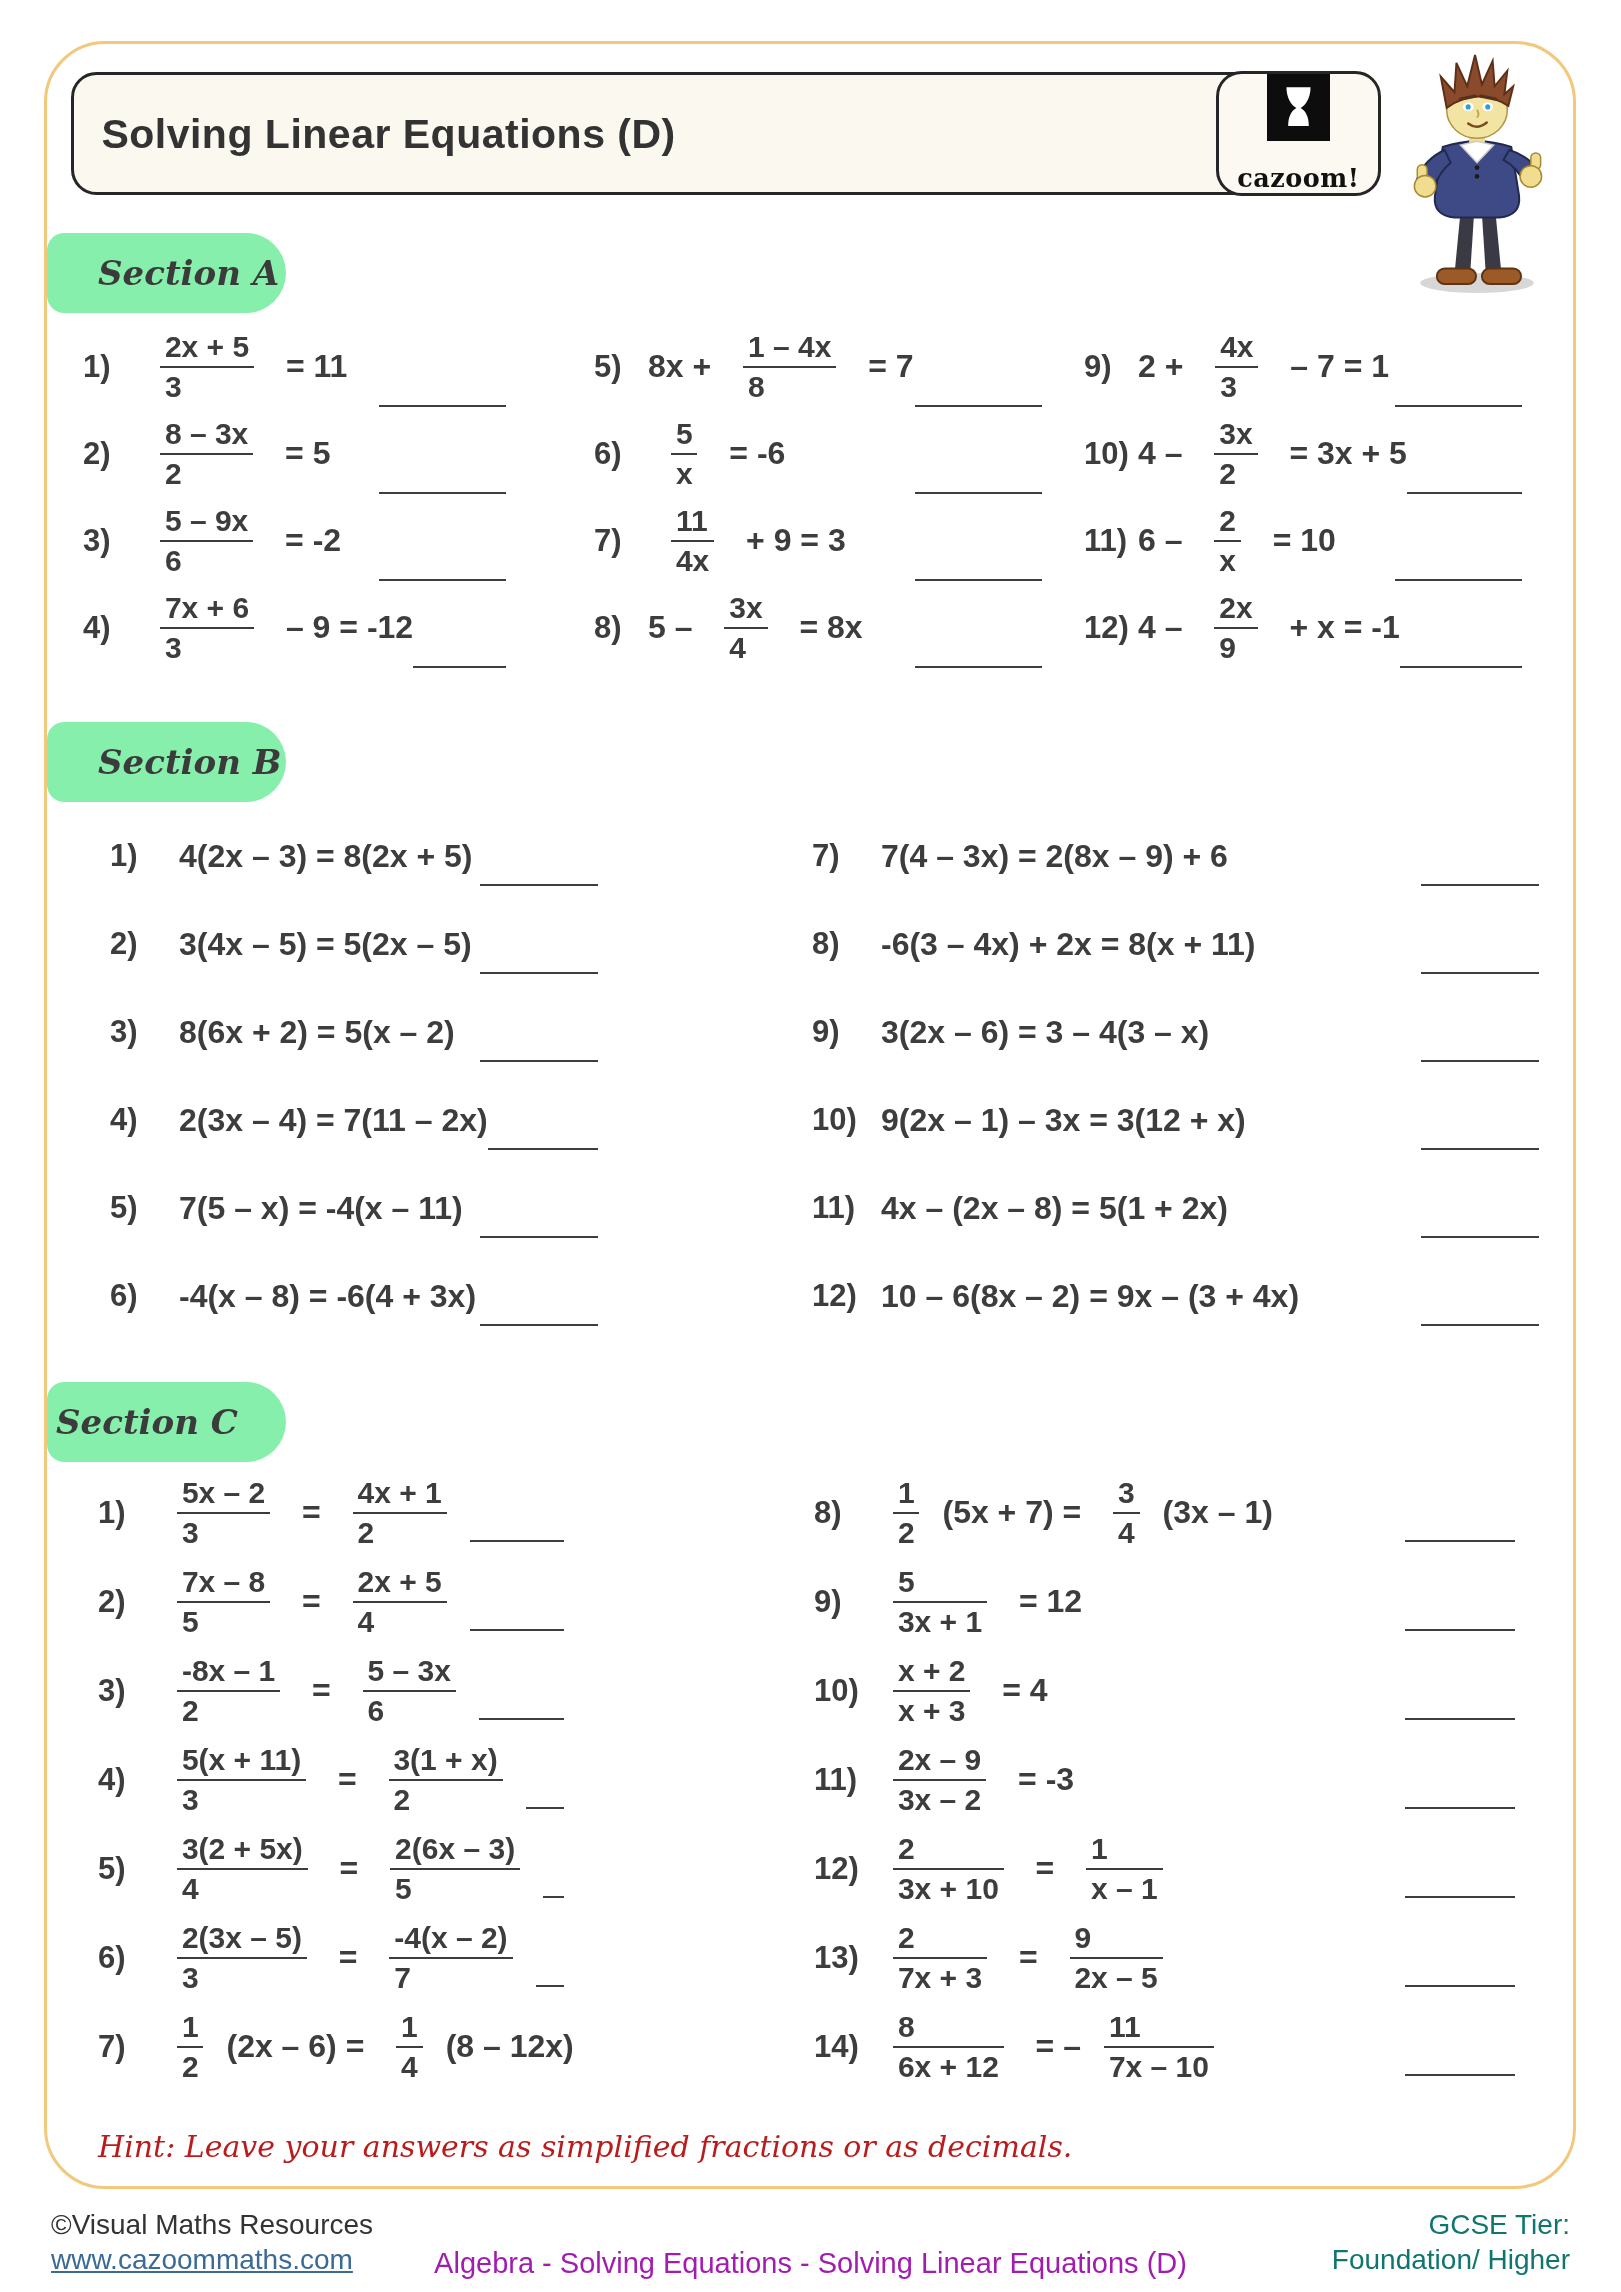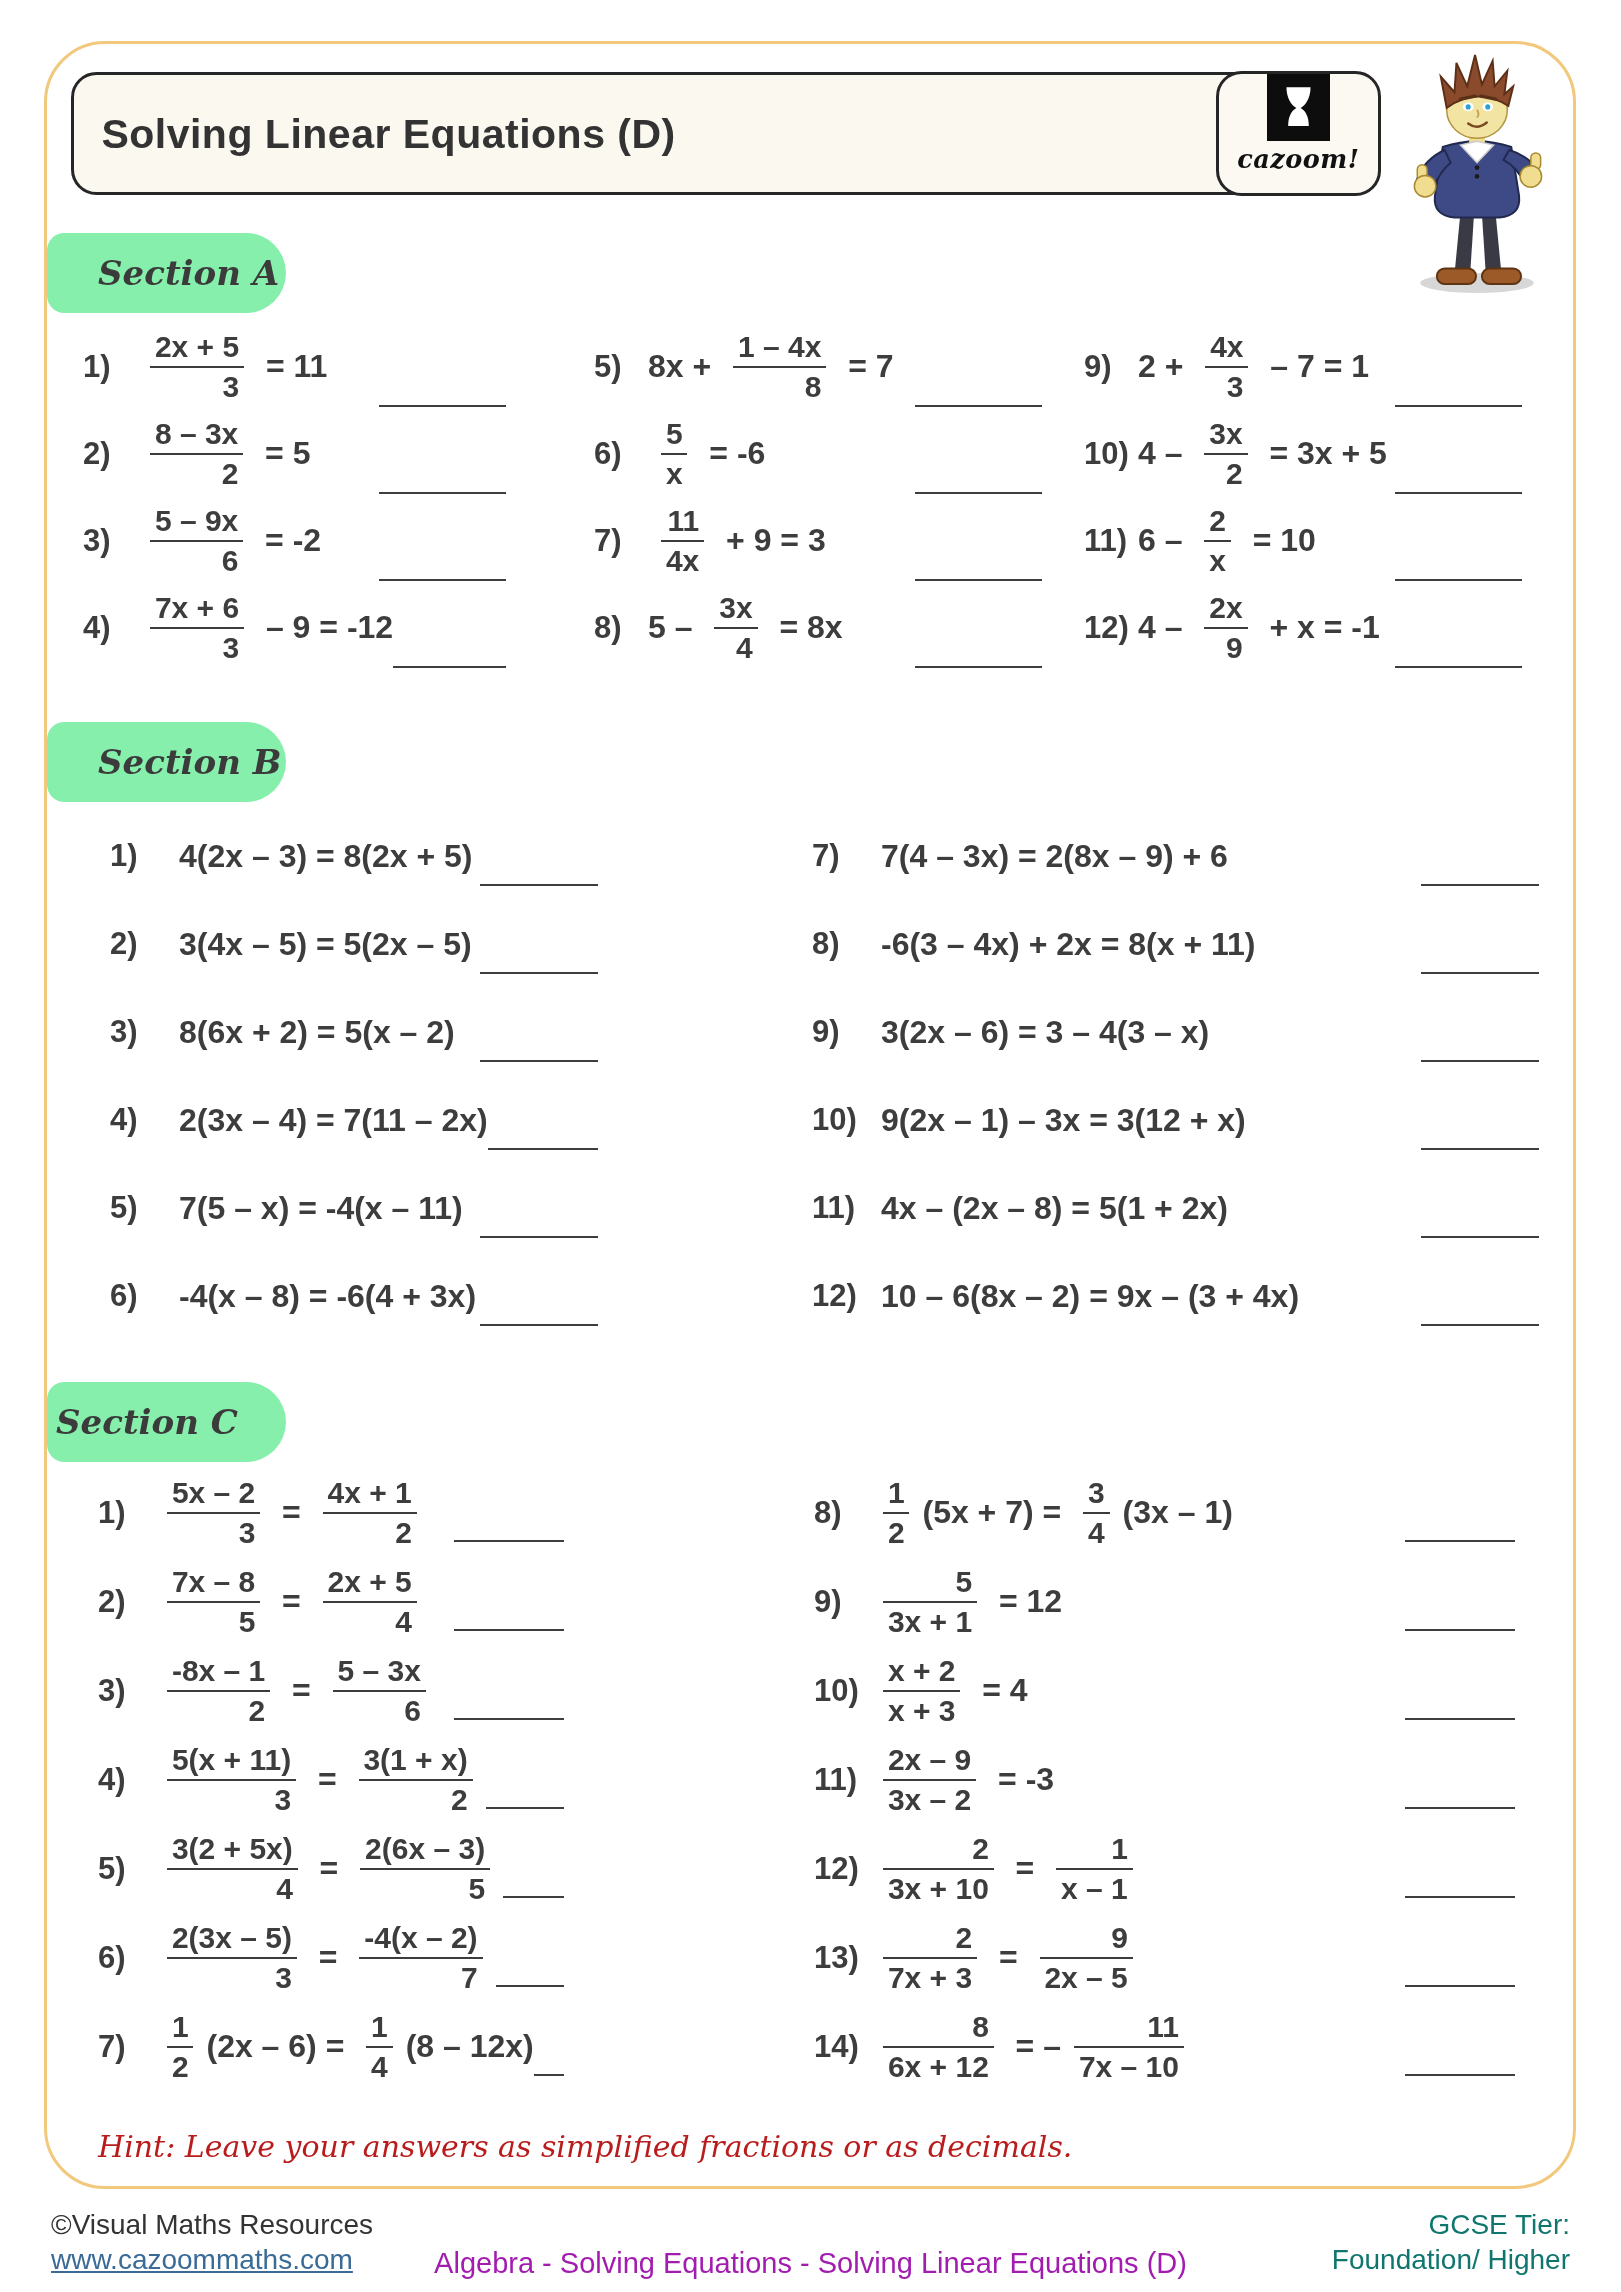--- a/index.html
+++ b/index.html
@@ -7,41 +7,41 @@
         font-family:"Liberation Sans",sans-serif;color:#3a3a3a;overflow:hidden;}
   .border-frame{position:absolute;left:44px;top:41px;width:1532px;height:2148px;
         border:3.9px solid #F1C87C;border-radius:61px;box-sizing:border-box;}
   
   .title-box{position:absolute;left:71px;top:72px;width:1309px;height:123px;
         background:#FAF8EF;border:3.9px solid #262626;border-radius:25.5px;box-sizing:border-box;}
   .title-box h1{position:absolute;left:27.4px;top:50%;transform:translateY(-50%);margin:0;
         font-size:41px;font-weight:bold;color:#333;letter-spacing:0.5px;text-align:right;}
   .logo-box{position:absolute;right:-3.9px;top:-3.9px;height:calc(100% + 7.8px);width:165px;
         border:3.9px solid #262626;border-radius:25.5px;background:#FBF9F2;box-sizing:border-box;
-        display:flex;flex-direction:column;align-items:center;justify-content:flex-start;gap:2.9px;font-style:italic;}
+        display:flex;flex-direction:column;align-items:center;justify-content:space-between;gap:2.9px;}
   .logo-sq{width:63px;height:67px;background:#0d0d0d;display:flex;align-items:center;justify-content:center;}
   .logo-text{font-family:"DejaVu Serif",serif;font-weight:bold;font-size:25.5px;color:#111;letter-spacing:0.5px;}
   .mascot{position:absolute;left:1384px;top:49px;z-index:5;}
   
   .section-header{position:absolute;left:47px;width:239px;height:80px;background:#86efac;
         border-radius:19.6px 45px 45px 19.6px;display:flex;align-items:center;box-sizing:border-box;padding-left:51px;
         font-family:"DejaVu Serif",serif;font-style:italic;font-weight:bold;font-size:34px;color:#3b3b3b;}
   
   .pcol{position:absolute;}
   .prow{display:flex;align-items:center;}
   .sec-a .prow{height:87px;}
   .sec-b .prow{height:88px;}
   .sec-c .prow{height:89px;}
   .pnum{flex:none;font-size:31px;font-weight:bold;color:#3d3d3d;}
   .sec-a .pnum{width:54px;}
   .sec-b .pnum{width:69px;}
   .sec-c .pnum{width:56px;}
   .peq{flex:none;display:flex;align-items:center;font-size:32px;font-weight:bold;color:#3d3d3d;}
   .ptxt{white-space:pre;}
-  .frac{display:inline-block;text-align:right;margin:0 13px;}
+  .frac{display:inline-block;text-align:left;margin:0 23px;}
   .frac .nu{display:block;font-size:30px;line-height:1.1;padding:0 4.9px 2.9px;border-bottom:2.9px solid #3c3c3c;}
   .frac .de{display:block;font-size:30px;line-height:1.1;padding:2.9px 4.9px 0;}
   .pblank{margin-left:auto;border-bottom:2px solid #3e3e3e;align-self:flex-end;}
   .sec-a .pblank{width:127px;margin-bottom:2.9px;}
   .sec-b .pblank{width:118px;margin-bottom:13.7px;}
   .sec-c .pblank{width:110px;margin-bottom:14.7px;}
   
   .hint{position:absolute;left:98px;top:2129px;font-family:"DejaVu Serif",serif;font-style:italic;
         font-size:30px;color:#b91c1c;}
   .f-left{position:absolute;left:51px;top:2207px;font-size:28px;color:#333;line-height:1.25;}

